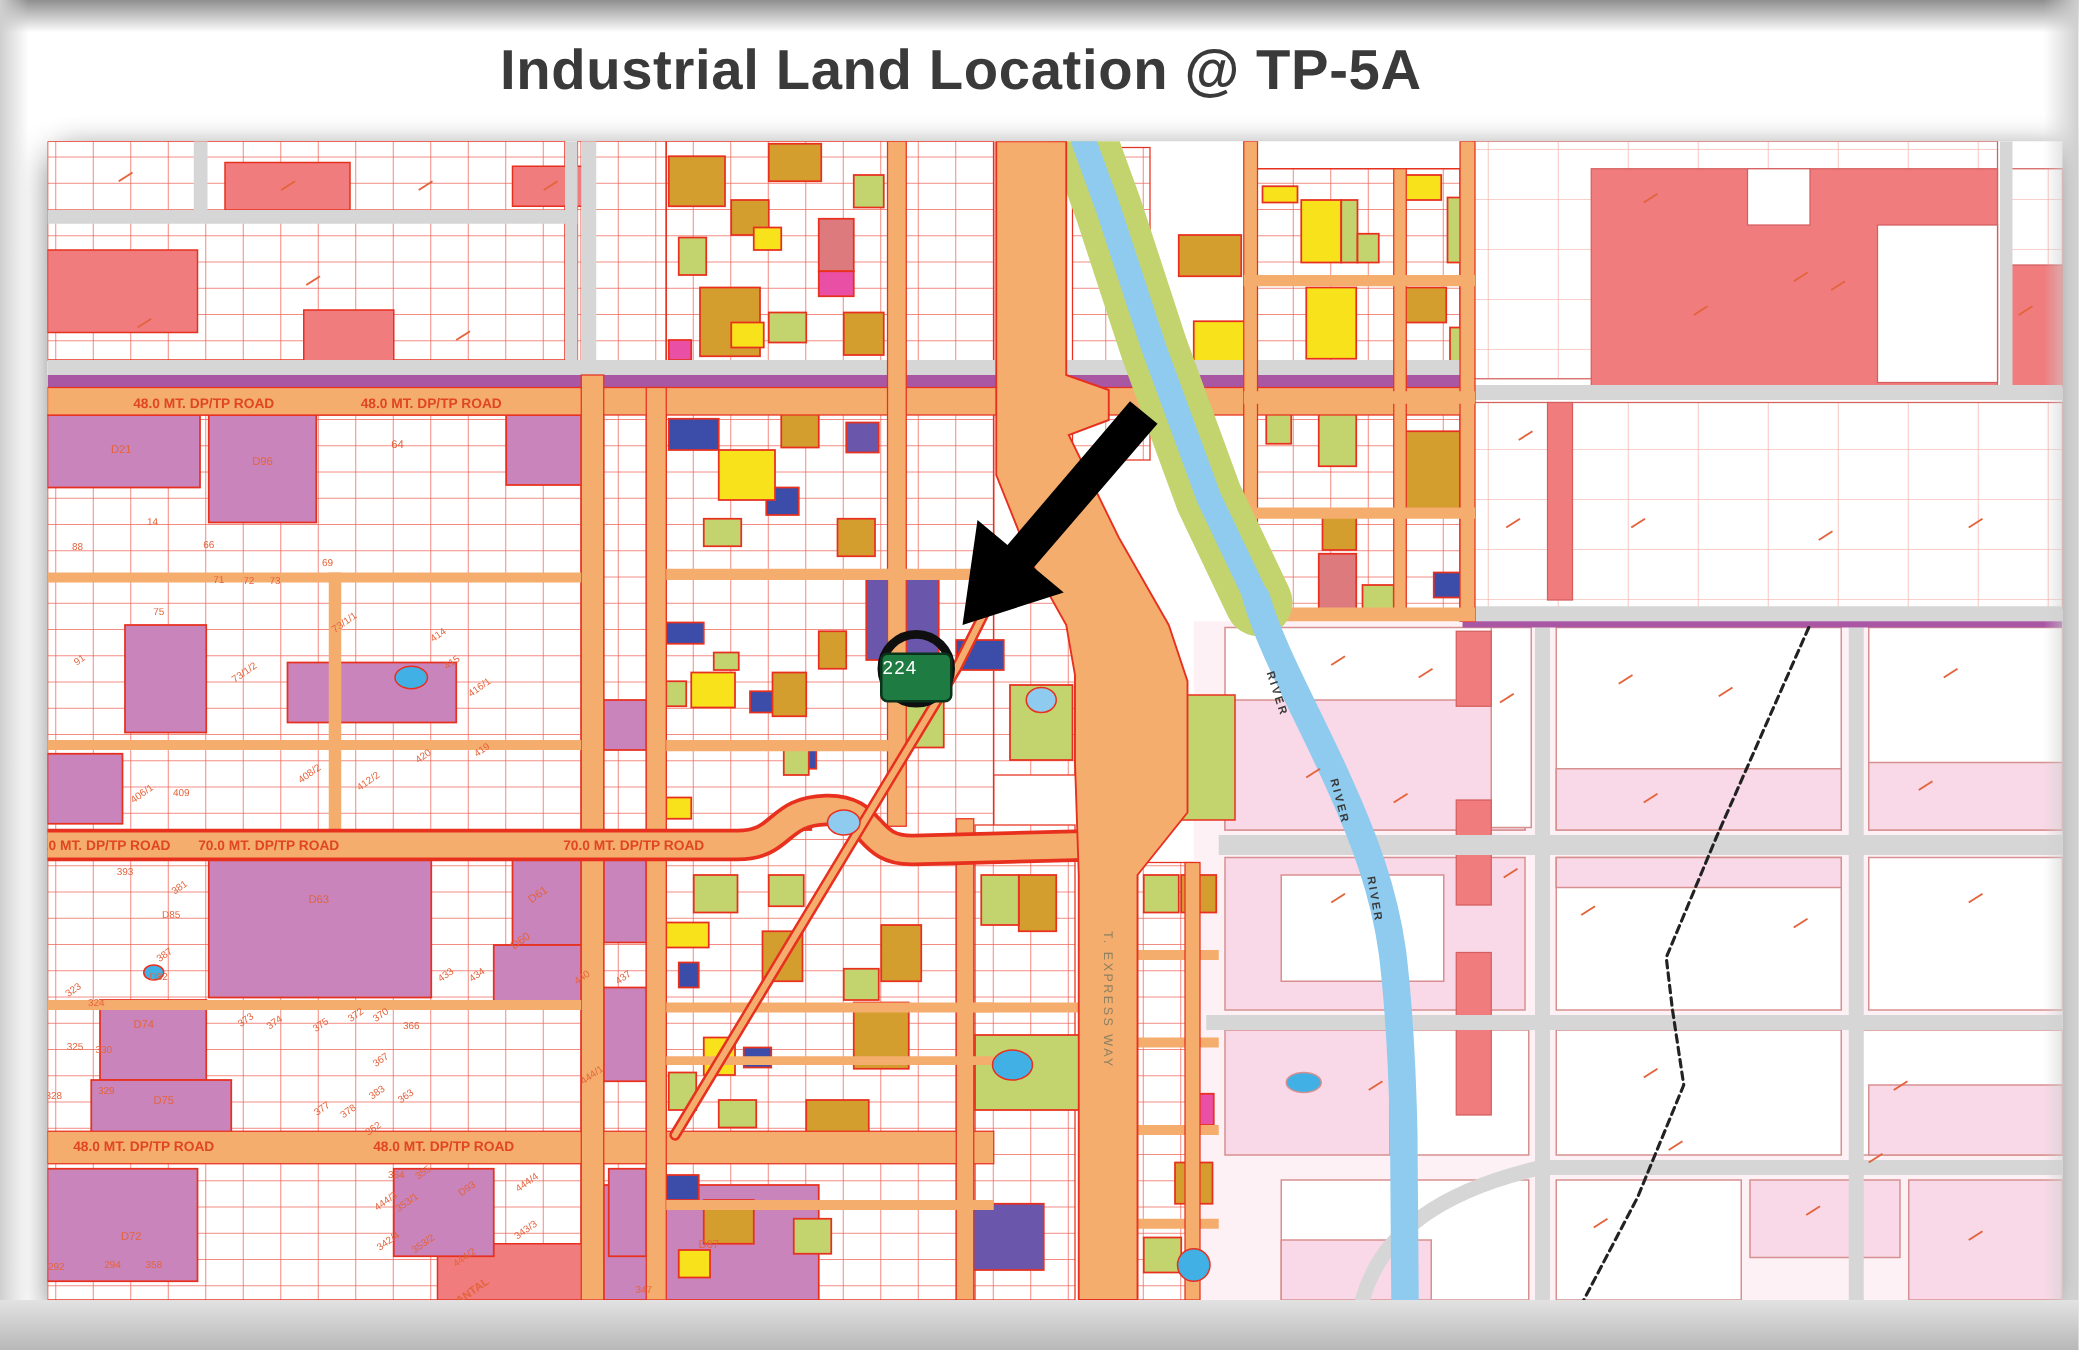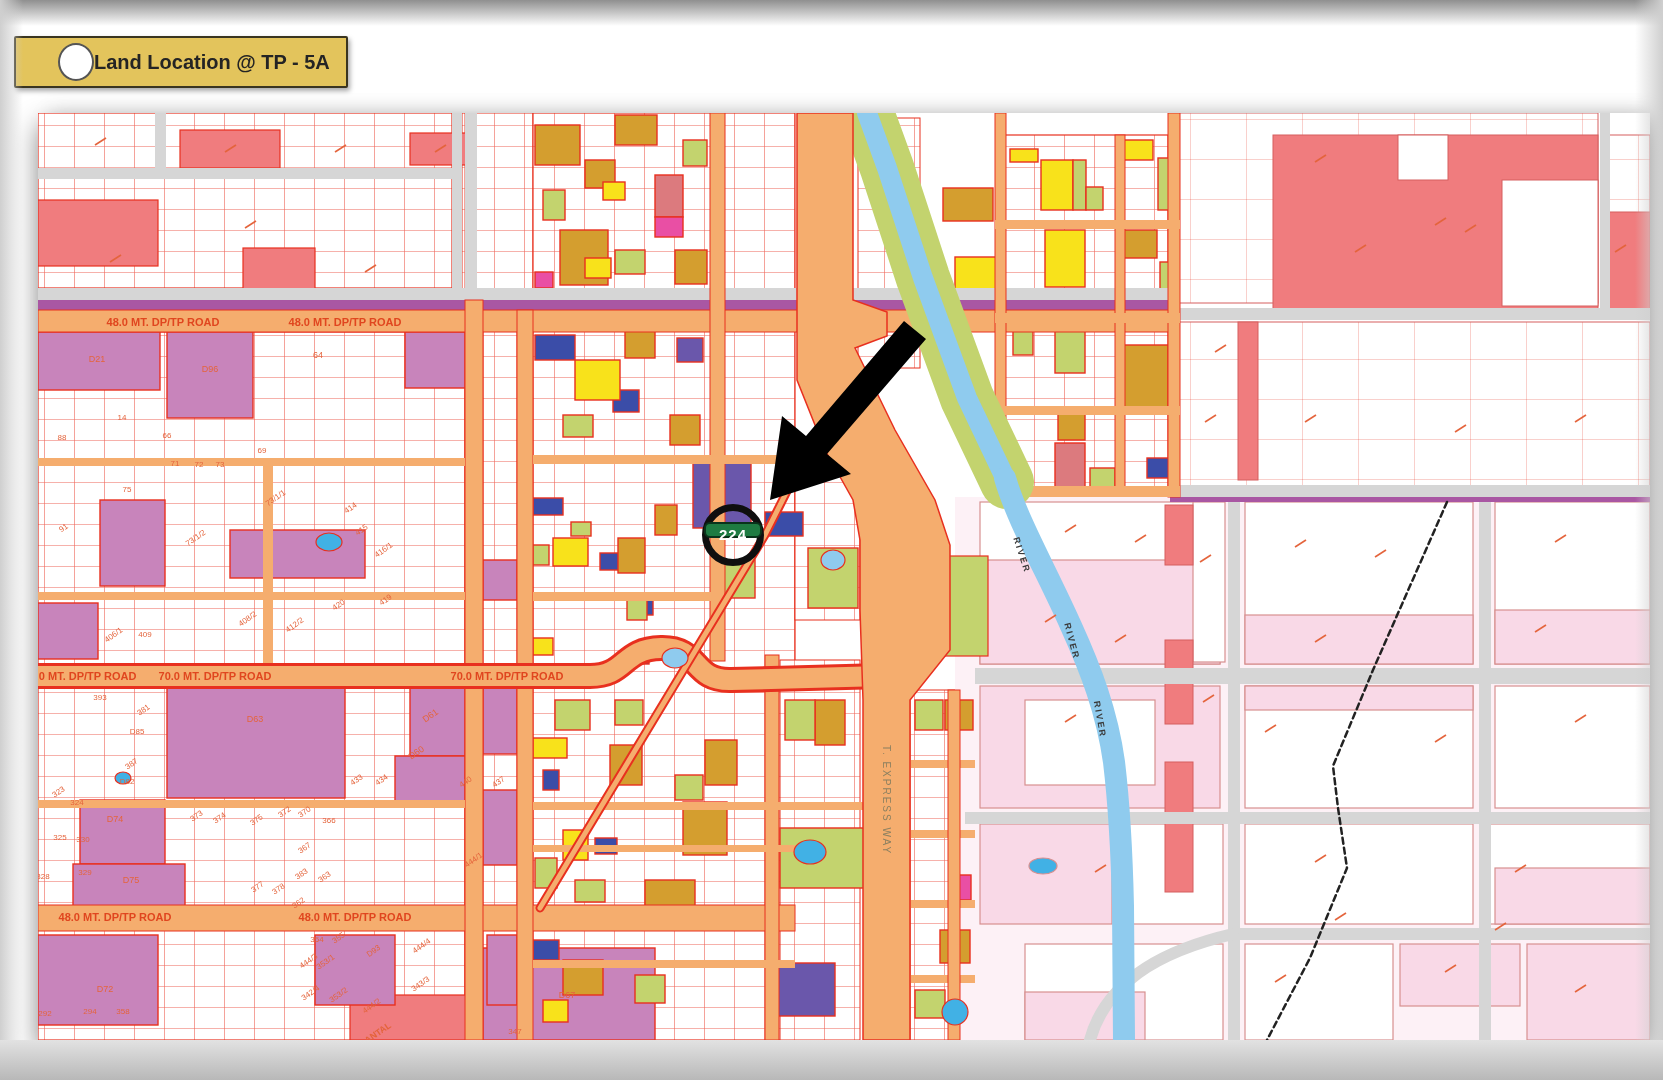--- a/index.html
+++ b/index.html
@@ -20,35 +20,32 @@
   .legend-text{flex:1;text-align:center;font-weight:bold;font-size:20px;color:#242424;
     padding-right:18px;white-space:nowrap;}
   .page-title{position:absolute;left:400px;top:30px;font-size:45px;font-weight:bold;
     color:#3a3a3a;letter-spacing:.5px;white-space:nowrap;}
   .map-wrap{position:absolute;left:23px;top:113px;width:1612px;height:927px;background:#ffffff;
     box-shadow:0 12px 26px rgba(0,0,0,.45), 12px 0 20px rgba(0,0,0,.15);margin-left:15px;}
   .map-wrap svg{display:block;}
   .overlay{position:absolute;inset:0;pointer-events:none;}
   .marker-ring{position:absolute;left:702px;top:504px;width:62px;height:62px;box-sizing:border-box;
     border:7px solid #0f0f0f;border-radius:50%;}
-  .marker-badge{position:absolute;left:704px;top:522px;width:58px;height:16px;box-sizing:border-box;
+  .marker-badge{position:absolute;left:704px;top:522px;width:58px;height:40px;box-sizing:border-box;
     background:#1e7b42;border:2px solid #09331b;border-radius:6px;color:#ffffff;
-    font-size:15px;font-weight:bold;text-align:center;line-height:22px;letter-spacing:1px;}
+    font-size:15px;font-weight:normal;line-height:22px;letter-spacing:1px;}
 </style>
 </head>
 <body>
 
 <div id="stage">
   <div class="top-shade"></div>
 
-  <div class="legend-badge">
-    <span class="legend-circle"></span>
-    <span class="legend-text">Land Location @ TP - 5A</span>
-  </div>
-
+
+  <div class="page-title">Industrial Land Location @ TP-5A</div>
 
   <div class="map-wrap">
     <svg id="map-svg" width="1612" height="927" viewBox="23 113 1612 927">
       <defs>
         <pattern id="pgrid" width="30" height="21" patternUnits="userSpaceOnUse">
           <rect width="30" height="21" fill="#ffffff"></rect>
           <path d="M30,0 L30,21 M0,21 L30,21" stroke="#E8301F" stroke-width="1.2" opacity="0.75" fill="none"></path>
         </pattern>
         <pattern id="pgrid2" width="56" height="40" patternUnits="userSpaceOnUse">
           <rect width="56" height="40" fill="#ffffff"></rect>

